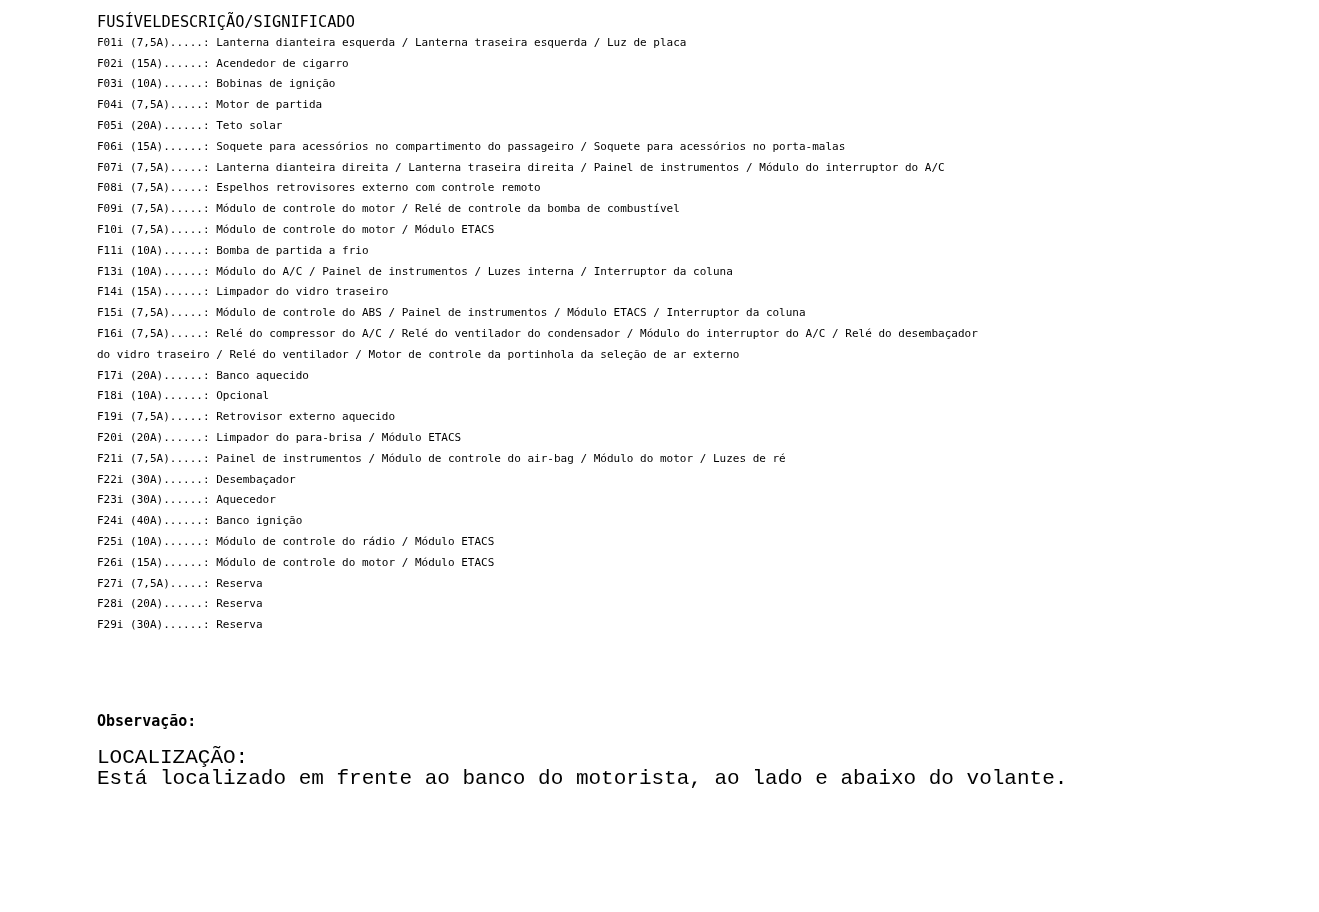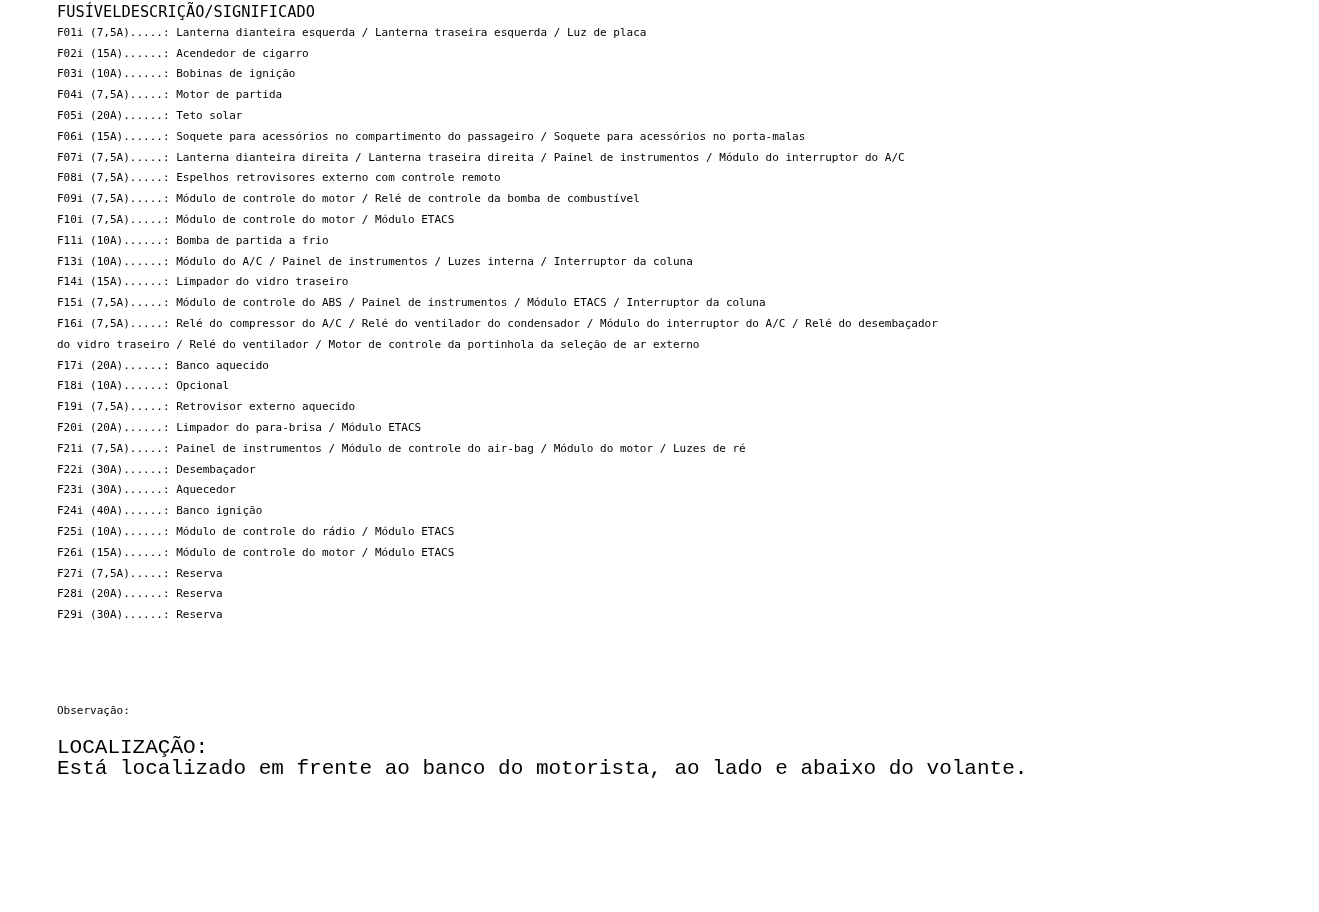--- a/index.html
+++ b/index.html
@@ -7,22 +7,23 @@
     padding: 0;
     background: #ffffff;
   }
   body {
     width: 1319px;
     min-height: 912px;
     font-family: "DejaVu Sans Mono", "Liberation Mono", monospace;
     color: #000000;
   }
   .page {
-    padding: 2px 0 0 0;
+    padding: 12px 0 0 0;
     position: relative;
+    margin-left: 40px;
   }
   .fuse-list {
     margin: 0;
     padding: 0 10px 0 57px;
   }
   .line {
     font-family: "DejaVu Sans Mono", "Liberation Mono", monospace;
     font-size: 11px;
     line-height: 20.8px;
     white-space: pre-wrap;
@@ -34,22 +35,22 @@
     line-height: 20.8px;
   }
   .spacer-block {
     height: 74px;
   }
   .observation {
     padding: 0 10px 0 57px;
   }
   .observation-title {
     font-family: "DejaVu Sans Mono", "Liberation Mono", monospace;
-    font-size: 11px;
-    font-weight: normal;
+    font-size: 15px;
+    font-weight: bold;
     line-height: 22px;
     margin-bottom: 16px;
   }
   .observation-line {
     font-family: Liberation Mono, monospace;
     font-size: 21px;
     line-height: 20.8px;
     white-space: pre-wrap;
   }
 </style>

